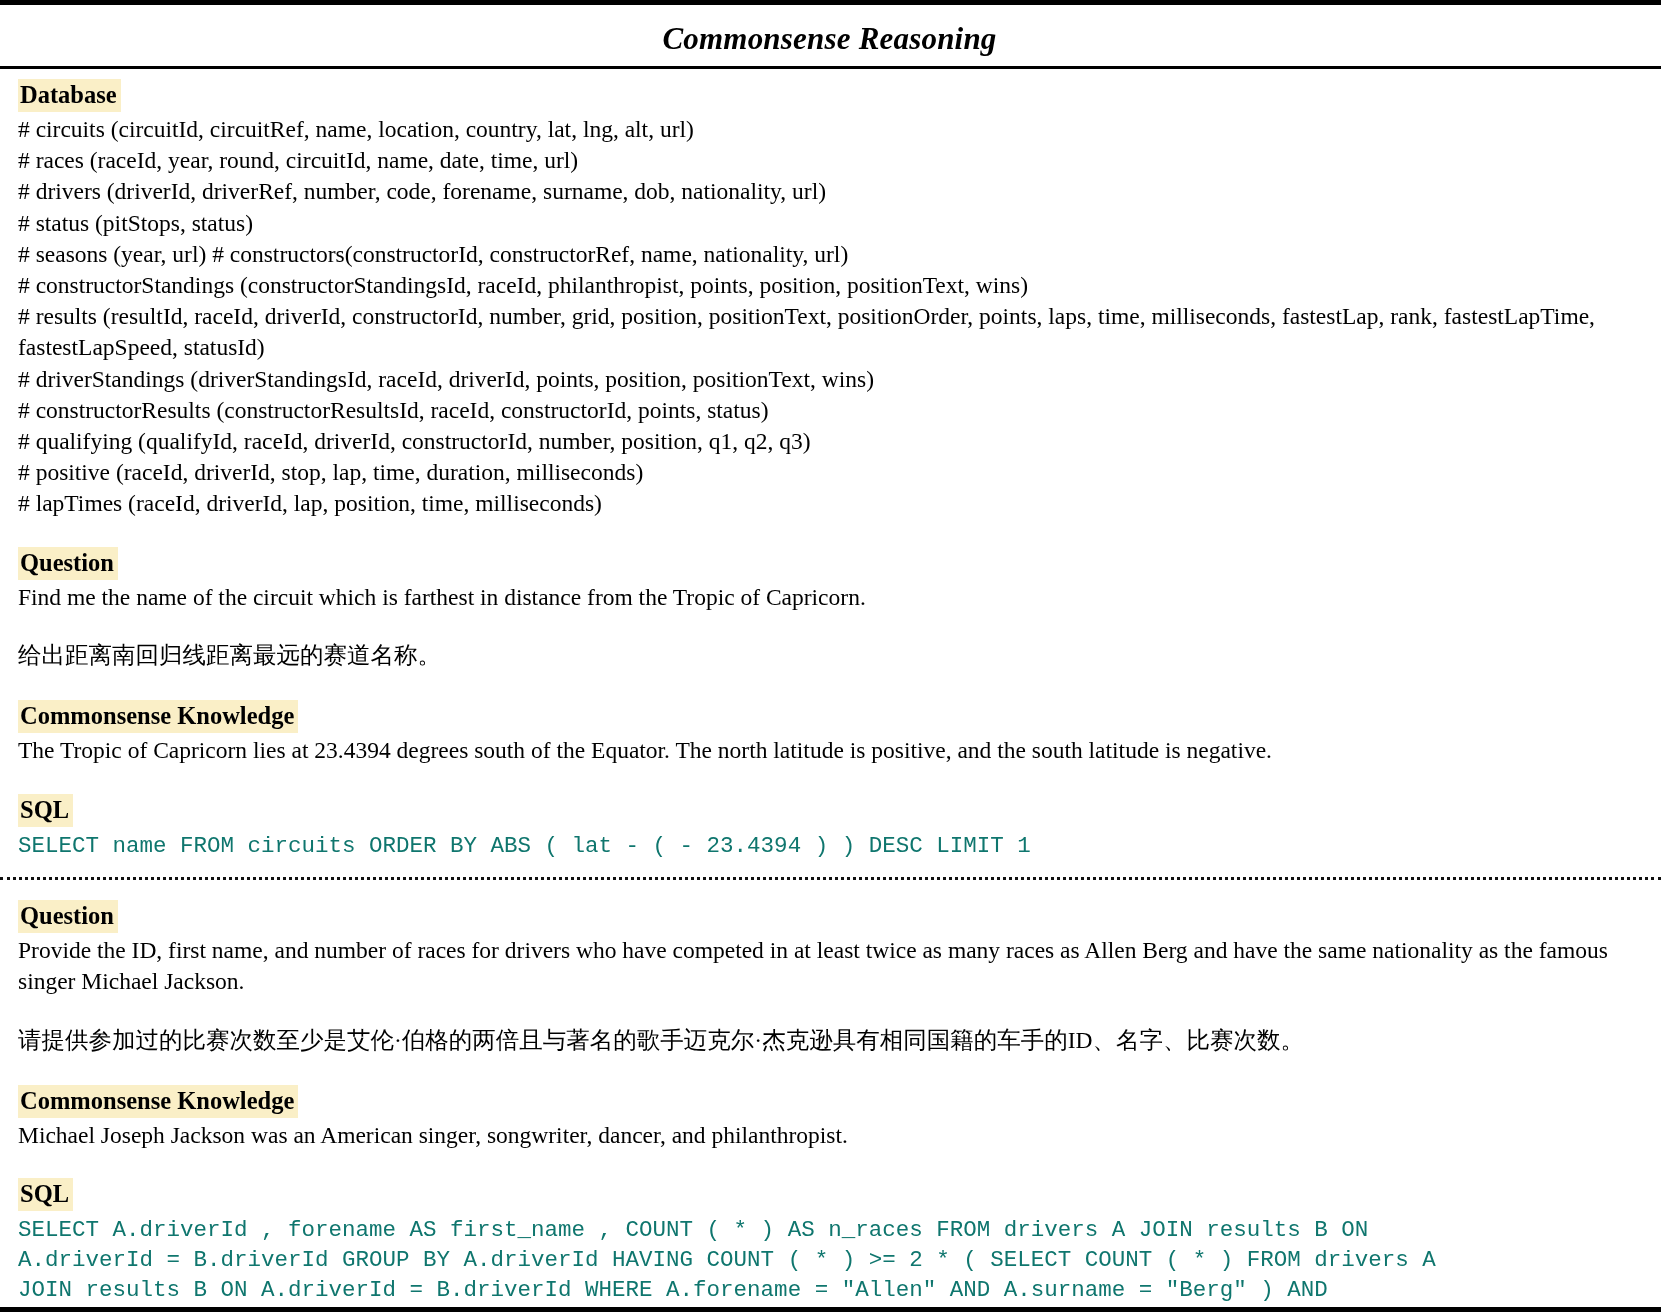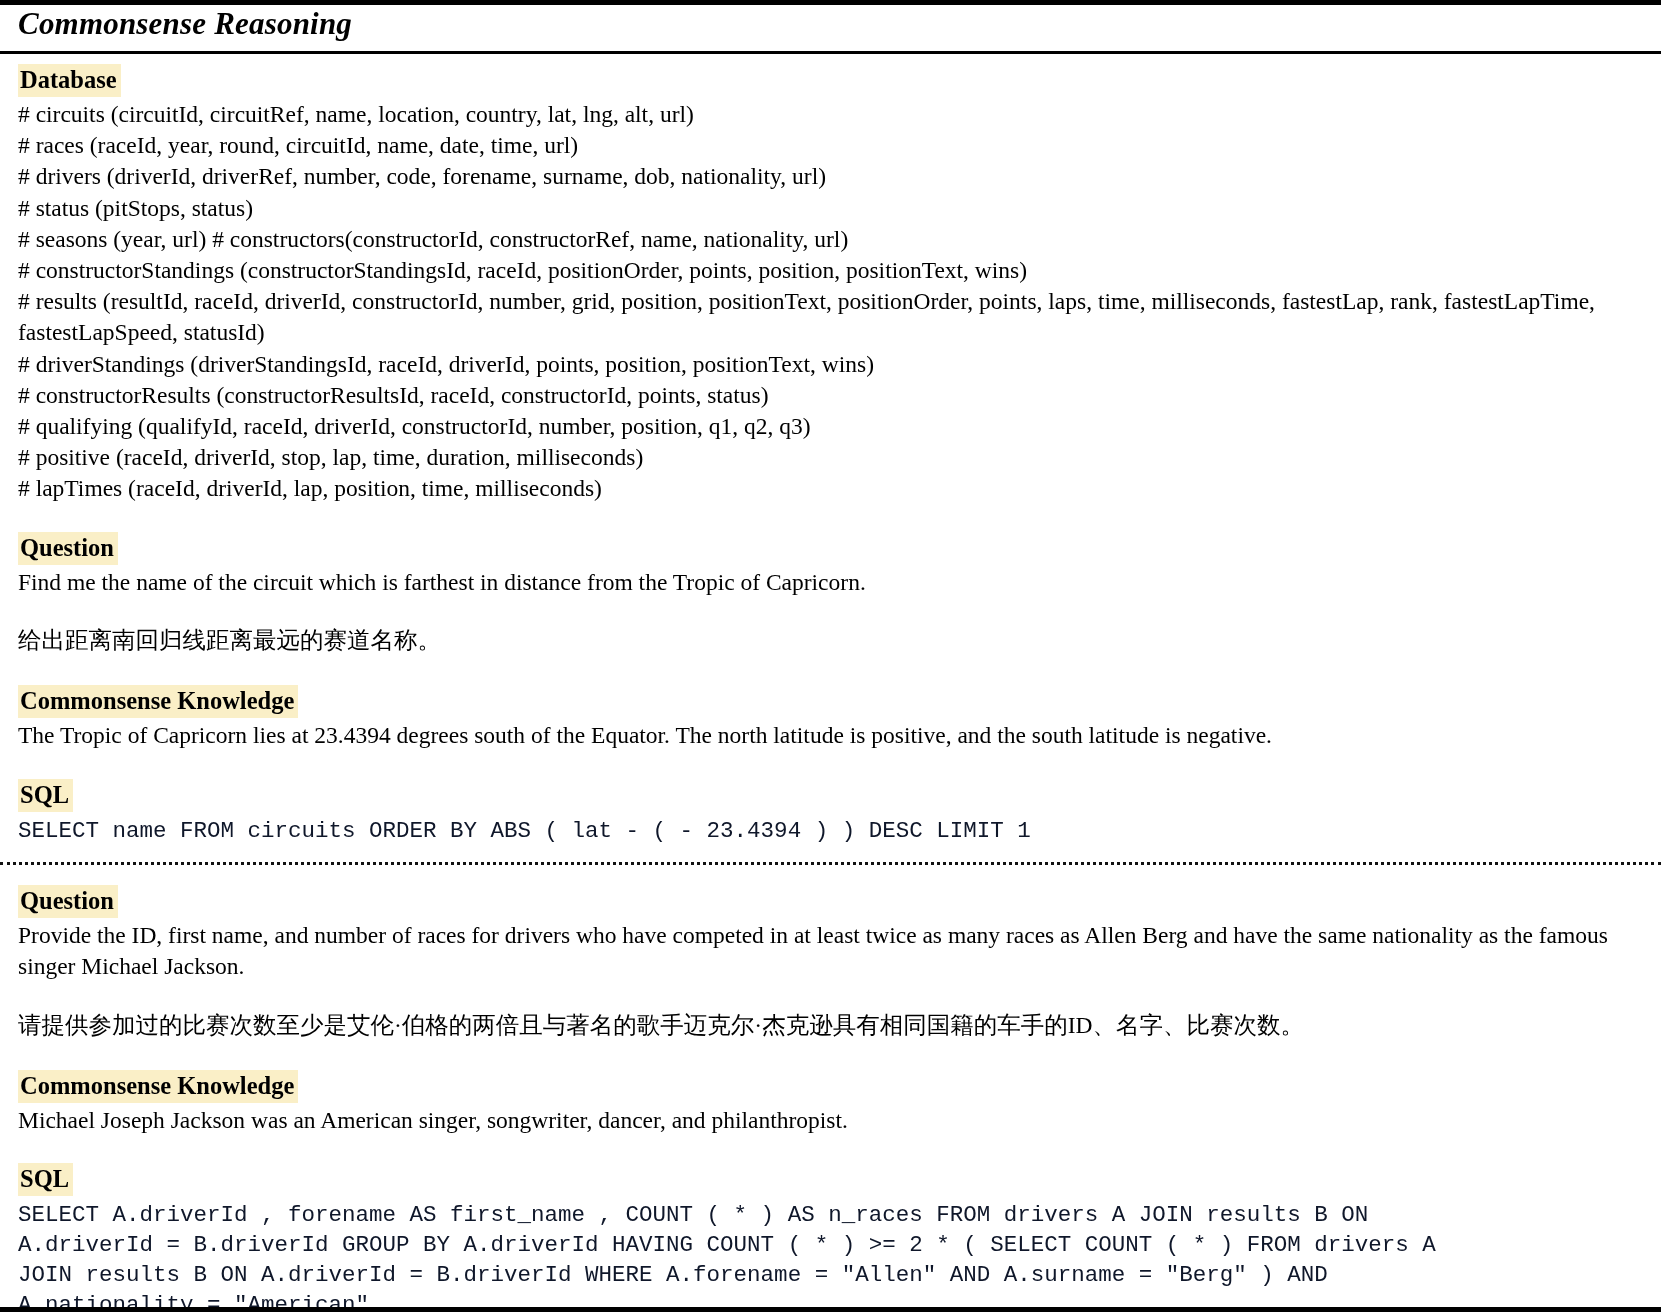--- a/index.html
+++ b/index.html
@@ -14,22 +14,23 @@
     box-sizing: border-box;
     background: #ffffff;
     border-top: 5px solid #000000;
     border-bottom: 5px solid #000000;
     overflow: hidden;
     font-family: "Liberation Serif", serif;
     color: #000000;
   }
   .titlebar {
     box-sizing: border-box;
-    padding: 1px 20px 9px 18px;
+    padding: 16px 20px 9px 18px;
     border-bottom: 3px solid #000000;
+    text-align: center;
   }
   .title {
     font-size: 31px;
     font-weight: bold;
     font-style: italic;
     letter-spacing: 0.2px;
   }
   .section {
     padding: 8px 24px 0 18px;
   }
@@ -54,21 +55,21 @@
   }
   .zh-line {
     font-size: 23.5px;
     line-height: 36px;
     margin-top: 24px;
   }
   .sql-block {
     font-family: "Liberation Mono", "DejaVu Sans Mono", monospace;
     font-size: 22.5px;
     line-height: 30px;
-    color: #0f172a;
+    color: #0f766e;
     margin-top: 2px;
   }
   .divider {
     border: none;
     border-top: 3px dotted #111111;
     margin: 16px 0 10px 0;
     height: 0;
   }
 </style>
 </head>
@@ -83,21 +84,21 @@
   <div class="section">
 
     <div class="label-block first">
       <span class="label">Database</span>
     </div>
     <div class="schema-line"># circuits (circuitId, circuitRef, name, location, country, lat, lng, alt, url)</div>
     <div class="schema-line"># races (raceId, year, round, circuitId, name, date, time, url)</div>
     <div class="schema-line"># drivers (driverId, driverRef, number, code, forename, surname, dob, nationality, url)</div>
     <div class="schema-line"># status (pitStops, status)</div>
     <div class="schema-line"># seasons (year, url) # constructors(constructorId, constructorRef, name, nationality, url)</div>
-    <div class="schema-line"># constructorStandings (constructorStandingsId, raceId, positionOrder, points, position, positionText, wins)</div>
+    <div class="schema-line"># constructorStandings (constructorStandingsId, raceId, philanthropist, points, position, positionText, wins)</div>
     <div class="schema-line"># results (resultId, raceId, driverId, constructorId, number, grid, position, positionText, positionOrder, points, laps, time, milliseconds, fastestLap, rank, fastestLapTime, fastestLapSpeed, statusId)</div>
     <div class="schema-line"># driverStandings (driverStandingsId, raceId, driverId, points, position, positionText, wins)</div>
     <div class="schema-line"># constructorResults (constructorResultsId, raceId, constructorId, points, status)</div>
     <div class="schema-line"># qualifying (qualifyId, raceId, driverId, constructorId, number, position, q1, q2, q3)</div>
     <div class="schema-line"># positive (raceId, driverId, stop, lap, time, duration, milliseconds)</div>
     <div class="schema-line"># lapTimes (raceId, driverId, lap, position, time, milliseconds)</div>
 
     <div class="label-block">
       <span class="label">Question</span>
     </div>

